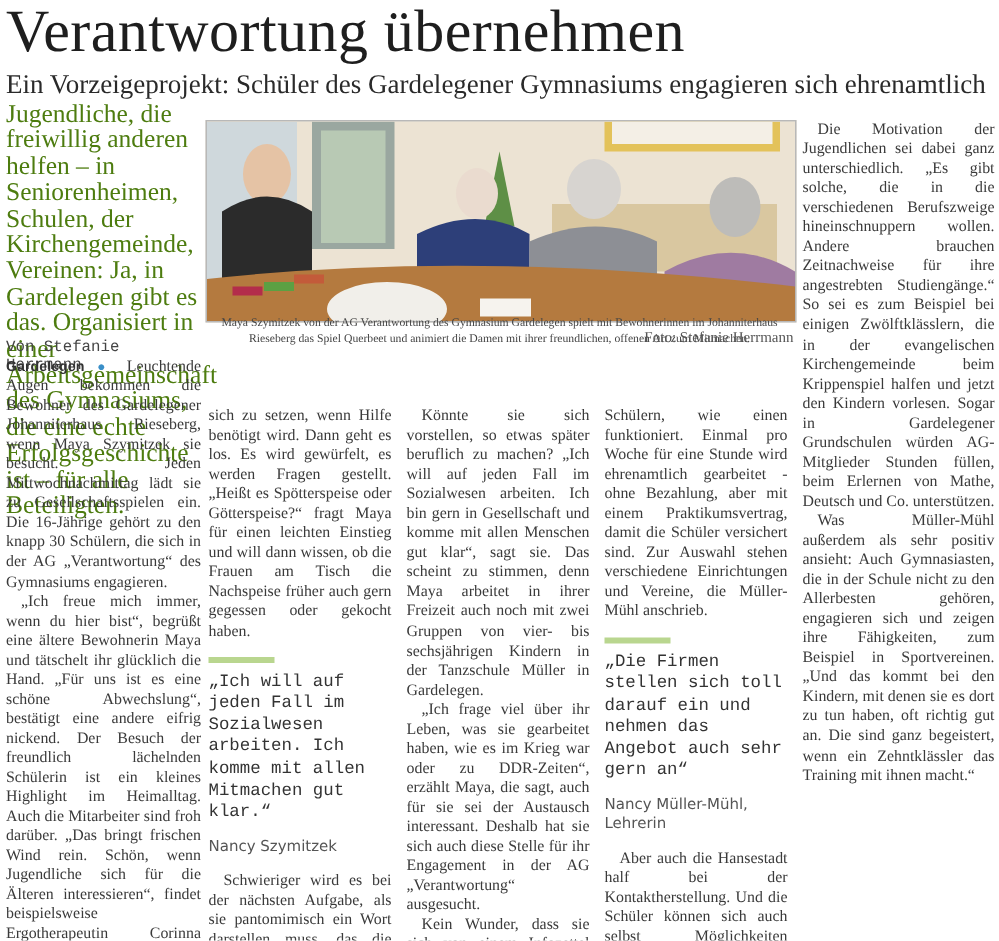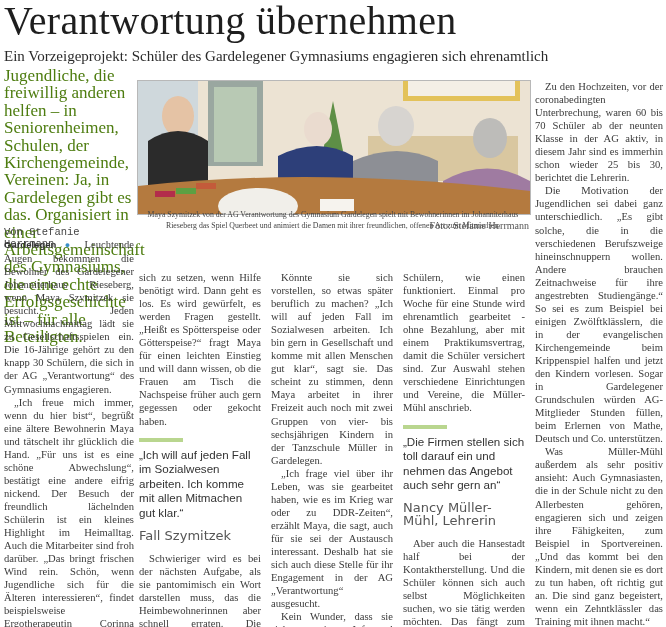--- a/index.html
+++ b/index.html
@@ -1,31 +1,31 @@
 <!DOCTYPE html>
 <html><head>
 <meta charset="utf-8">
 <style>
   html, body { margin:0; padding:0; background:#ffffff; }
   body { width:666px; height:627px; overflow:hidden; position:relative; color:#2a2a2a; font-family:"DejaVu Serif", serif; }
   .headline { position:absolute; left:4px; top:-2px; font-family:"Liberation Serif", serif; font-size:40px; line-height:46px; color:#1e1e1e; letter-spacing:0.3px; margin:0; font-weight:normal; }
-  .subline { position:absolute; left:4px; top:45px; font-family:"Liberation Serif", serif; font-size:15px; line-height:22px; color:#2a2a2a; margin:0; font-weight:normal; }
+  .subline { position:absolute; left:4px; top:45px; font-family:"Liberation Serif", serif; font-size:18px; line-height:22px; color:#2a2a2a; margin:0; font-weight:normal; }
   .lead { position:absolute; left:4px; top:67px; width:130px; font-family:"Liberation Serif", serif; font-size:17px; line-height:17.4px; color:#4d7c0f; }
   .byline { position:absolute; left:4px; top:226px; width:130px; font-family:Liberation Mono, monospace; font-size:10.5px; color:#444; }
   .photo { position:absolute; left:137px; top:80px; width:392px; height:133px; border:1px solid #b8b8b8; overflow:hidden; background:#efe6d6; }
   .caption { position:absolute; left:137px; top:210px; width:392px; font-family:Liberation Serif, serif; font-size:7.8px; line-height:10.6px; color:#444;text-align:center; }
   .credit { position:absolute; right:0; bottom:0; font-size:10px; color:#555; }
   .col { position:absolute; font-family:"Liberation Serif", serif; font-size:10.6px; line-height:13.05px; color:#3a3a3a; text-align:justify; hyphens:manual; }
   .col p { margin:0; text-indent:10px; }
   .col p.noind { text-indent:0; }
   .dateline { font-family:Liberation Sans, sans-serif; font-weight:bold; font-size:9.5px; color:#333; }
   .dot { color:#3a8fc8; font-size:9px; }
   .quote-bar { width:44px; height:4px; background:#b9d68f; margin:10px 0 6px 0; }
-  .quote { font-family:Liberation Sans, sans-serif; font-size:11.6px; line-height:14.6px; color:#333; text-align:left; }
-  .quote-author { font-family:"DejaVu Sans", sans-serif; font-size:13px; color:#555; margin:8px 0 10px 0; text-align:left; }
+  .quote { font-family:Liberation Mono, monospace; font-size:11.6px; line-height:14.6px; color:#333; text-align:left; }
+  .quote-author { font-family:"DejaVu Sans", sans-serif; font-size:10px; color:#555; margin:8px 0 10px 0; text-align:left; }
 </style>
 </head>
 <body>
 
 <h1 class="headline">Verantwortung übernehmen</h1>
 <h2 class="subline">Ein Vorzeigeprojekt: Schüler des Gardelegener Gymnasiums engagieren sich ehrenamtlich</h2>
 
 <div class="lead">Jugendliche, die freiwillig anderen helfen – in Seniorenheimen, Schulen, der Kirchengemeinde, Vereinen: Ja, in Gardelegen gibt es das. Organisiert in einer Arbeitsgemeinschaft des Gymnasiums, die eine echte Erfolgsgeschichte ist – für alle Beteiligten.</div>
 <div class="byline">Von Stefanie Herrmann</div>
 
@@ -63,36 +63,35 @@
 <div class="col" style="left:4px; top:238px; width:130px;">
   <p class="noind"><span class="dateline">Gardelegen</span> <span class="dot">●</span> <span>Leuchtende Augen bekommen die Bewohner des Gardelegener Johanniterhaus Rieseberg, wenn Maya Szymitzek sie besucht. Jeden Mittwochnachmittag lädt sie zu Gesellschaftsspielen ein. Die 16-Jährige gehört zu den knapp 30 Schülern, die sich in der AG „Verantwortung“ des Gymnasiums engagieren.</span></p>
   <p>„Ich freue mich immer, wenn du hier bist“, begrüßt eine ältere Bewohnerin Maya und tätschelt ihr glücklich die Hand. „Für uns ist es eine schöne Abwechslung“, bestätigt eine andere eifrig nickend. Der Besuch der freundlich lächelnden Schülerin ist ein kleines Highlight im Heimalltag. Auch die Mitarbeiter sind froh darüber. „Das bringt frischen Wind rein. Schön, wenn Jugendliche sich für die Älteren interessieren“, findet beispielsweise Ergotherapeutin Corinna Swolana.</p>
 
 </div>
 
 <div class="col" style="left:139px; top:271px; width:122px;">
   <p class="noind">sich zu setzen, wenn Hilfe benötigt wird. Dann geht es los. Es wird gewürfelt, es werden Fragen gestellt. „Heißt es Spötterspeise oder Götterspeise?“ fragt Maya für einen leichten Einstieg und will dann wissen, ob die Frauen am Tisch die Nachspeise früher auch gern gegessen oder gekocht haben.</p>
   <div class="quote-bar"></div>
   <div class="quote">„Ich will auf jeden Fall im Sozialwesen arbeiten. Ich komme mit allen Mitmachen gut klar.“</div>
-  <div class="quote-author">Fall Szymitzek</div>
+  <div class="quote-author">Nancy Szymitzek</div>
   <p>Schwieriger wird es bei der nächsten Aufgabe, als sie pantomimisch ein Wort darstellen muss, das die Heimbewohnerinnen aber schnell erraten. Die Schülerin moderiert wie ein Profi, bringt „ihre“ Damen zum Nachdenken und dazu, von früher zu erzählen. Sie weckt schöne Erinnerungen bei ihnen und - ganz wichtig - sie bringt sie zum Lachen.</p>
 </div>
 
 <div class="col" style="left:271px; top:271px; width:122px;">
   <p>Könnte sie sich vorstellen, so etwas später beruflich zu machen? „Ich will auf jeden Fall im Sozialwesen arbeiten. Ich bin gern in Gesellschaft und komme mit allen Menschen gut klar“, sagt sie. Das scheint zu stimmen, denn Maya arbeitet in ihrer Freizeit auch noch mit zwei Gruppen von vier- bis sechsjährigen Kindern in der Tanzschule Müller in Gardelegen.</p>
   <p>„Ich frage viel über ihr Leben, was sie gearbeitet haben, wie es im Krieg war oder zu DDR-Zeiten“, erzählt Maya, die sagt, auch für sie sei der Austausch interessant. Deshalb hat sie sich auch diese Stelle für ihr Engagement in der AG „Verantwortung“ ausgesucht.</p>
   <p>Kein Wunder, dass sie sich von einem Infozettel locken ließ, der zu Schuljahresbeginn am Gymnasium verteilt wurde und zu einer Veranstaltung zur Vorstellung der AG „Verantwortung“ einlud. Lehrerin Nancy Müller-Mühl, die vor etwa sechs Jahren die AG-Leitung übernahm, erklärte den</p>
 </div>
 
 <div class="col" style="left:403px; top:271px; width:122px;">
   <p class="noind">Schülern, wie einen funktioniert. Einmal pro Woche für eine Stunde wird ehrenamtlich gearbeitet - ohne Bezahlung, aber mit einem Praktikumsvertrag, damit die Schüler versichert sind. Zur Auswahl stehen verschiedene Einrichtungen und Vereine, die Müller-Mühl anschrieb.</p>
   <div class="quote-bar"></div>
   <div class="quote">„Die Firmen stellen sich toll darauf ein und nehmen das Angebot auch sehr gern an“</div>
   <div class="quote-author">Nancy Müller-Mühl, Lehrerin</div>
   <p>Aber auch die Hansestadt half bei der Kontaktherstellung. Und die Schüler können sich auch selbst Möglichkeiten suchen, wo sie tätig werden möchten. Das fängt zum Beispiel beim Sportverein an, wo Judo-, Fußball- oder Voltigiereinheiten mit betreut werden, geht über das Tierheim, Senioreneinrichtungen und sogar Grundschulen.</p>
 </div>
 
 <div class="col" style="left:535px; top:80px; width:128px;">
-  <p>Zu den Hochzeiten, vor der coronabedingten Unterbrechung, waren 60 bis 70 Schüler ab der neunten Klasse in der AG aktiv, in diesem Jahr sind es immerhin schon wieder 25 bis 30, berichtet die Lehrerin.</p>
   <p>Die Motivation der Jugendlichen sei dabei ganz unterschiedlich. „Es gibt solche, die in die verschiedenen Berufszweige hineinschnuppern wollen. Andere brauchen Zeitnachweise für ihre angestrebten Studiengänge.“ So sei es zum Beispiel bei einigen Zwölftklässlern, die in der evangelischen Kirchengemeinde beim Krippenspiel halfen und jetzt den Kindern vorlesen. Sogar in Gardelegener Grundschulen würden AG-Mitglieder Stunden füllen, beim Erlernen von Mathe, Deutsch und Co. unterstützen.</p>
   <p>Was Müller-Mühl außerdem als sehr positiv ansieht: Auch Gymnasiasten, die in der Schule nicht zu den Allerbesten gehören, engagieren sich und zeigen ihre Fähigkeiten, zum Beispiel in Sportvereinen. „Und das kommt bei den Kindern, mit denen sie es dort zu tun haben, oft richtig gut an. Die sind ganz begeistert, wenn ein Zehntklässler das Training mit ihnen macht.“</p>
 
 </div>
 
 </body></html>

